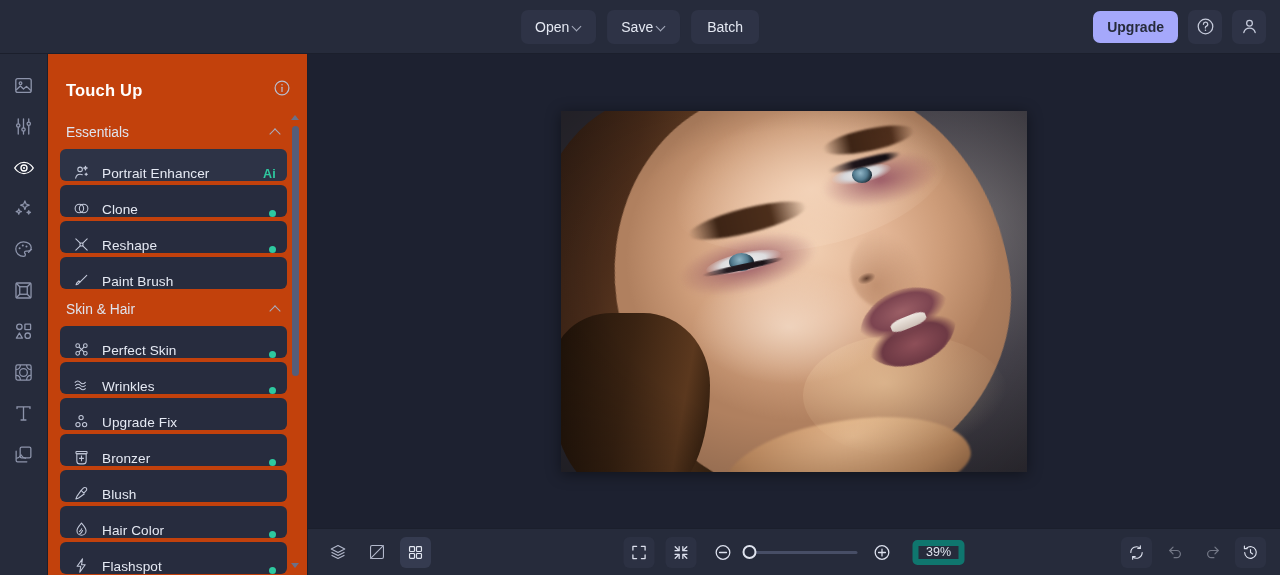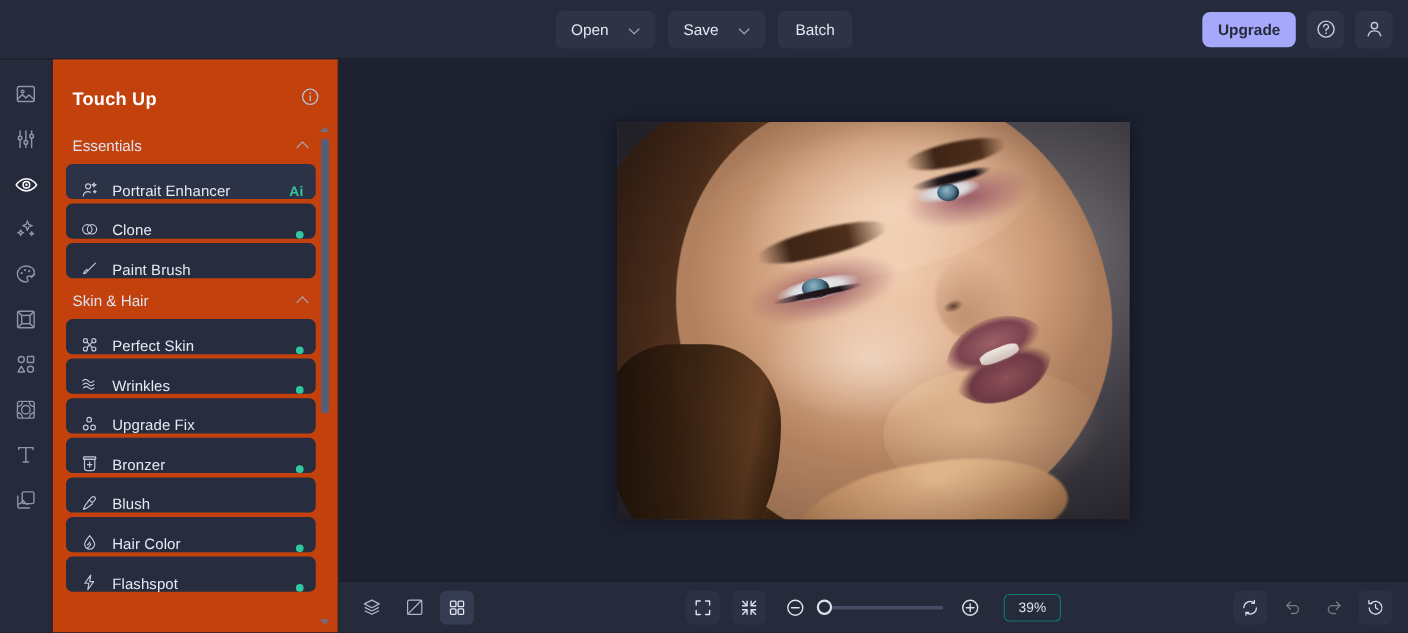--- a/index.html
+++ b/index.html
@@ -33,21 +33,21 @@
   .hamburger i { display: block; height: 1.7px; background: #c8cddc; border-radius: 2px; }
 
   .header-center {
     position: absolute; left: 50%; transform: translateX(-50%);
     display: flex; align-items: center; gap: 11px;
   }
   .hbtn {
     background: #2e3346; border: none; border-radius: 7px;
     color: #e4e8f2; font-size: 14px; font-family: inherit;
     height: 34px; padding: 0 14px;
-    display: flex; align-items: center; gap: 20px; cursor: pointer;
+    display: flex; align-items: center; gap: 4px; cursor: pointer;
   }
   .hbtn.plain { padding: 0 16px; }
   .caret {
     width: 9px; height: 9px; position: relative; opacity: .8;
   }
   .caret:before {
     content: ""; position: absolute; left: 0; top: 1px;
     width: 6px; height: 6px;
     border-right: 1.6px solid #c3c9da; border-bottom: 1.6px solid #c3c9da;
     transform: rotate(45deg);
@@ -356,21 +356,21 @@
   }
   .thumb {
     position: absolute; top: 50%; left: 2%;
     width: 14px; height: 14px; margin-top: -7px; margin-left: -7px;
     border-radius: 50%;
     background: #262b3b; border: 2px solid #dfe3ee;
     cursor: pointer;
   }
   .zoomval {
     height: 25px; min-width: 52px;
-    border: 1px solid #0f766e; border-radius: 5px;
+    border: 6px solid #0f766e; border-radius: 5px;
     background: #262b3b;
     color: #dfe3ee; font-size: 12.5px;
     display: flex; align-items: center; justify-content: center;
     margin-left: 4px; cursor: text;
   }
 </style>
 </head>
 <body>
 
 <div class="app">
@@ -534,20 +534,30 @@
           <span class="ticon">
             <svg width="17" height="17" viewBox="0 0 24 24" fill="none" stroke="#c3c9da" stroke-width="1.5">
               <circle cx="9" cy="12" r="6"></circle>
                 <circle cx="15" cy="12" r="6"></circle>
             </svg>
           </span>
           <span class="tlabel">Clone</span>
           <span class="dot"></span>
         </div>
 
+        <div class="tool">
+          <span class="ticon">
+            <svg width="17" height="17" viewBox="0 0 24 24" fill="none" stroke="#c3c9da" stroke-width="1.5">
+              <path d="M4 4l6.2 6.2M20 4l-6.2 6.2M4 20l6.2-6.2M20 20l-6.2-6.2" stroke-linecap="round"></path>
+              <path d="M10.2 10.2a4.6 4.6 0 0 1 3.6 0 4.6 4.6 0 0 1 0 3.6 4.6 4.6 0 0 1-3.6 0 4.6 4.6 0 0 1 0-3.6z"></path>
+            </svg>
+          </span>
+          <span class="tlabel">Reshape</span>
+          <span class="dot"></span>
+        </div>
 
         <div class="tool">
           <span class="ticon">
             <svg width="17" height="17" viewBox="0 0 24 24" fill="none" stroke="#c3c9da" stroke-width="1.5">
               <path d="M19.4 4.6L9.8 14.2" stroke-linecap="round"></path>
               <path d="M9.9 14.1l-3.2 3.2-2.4.8.8-2.4 3.2-3.2z" stroke-linejoin="round"></path>
             </svg>
           </span>
           <span class="tlabel">Paint Brush</span>
         </div>

